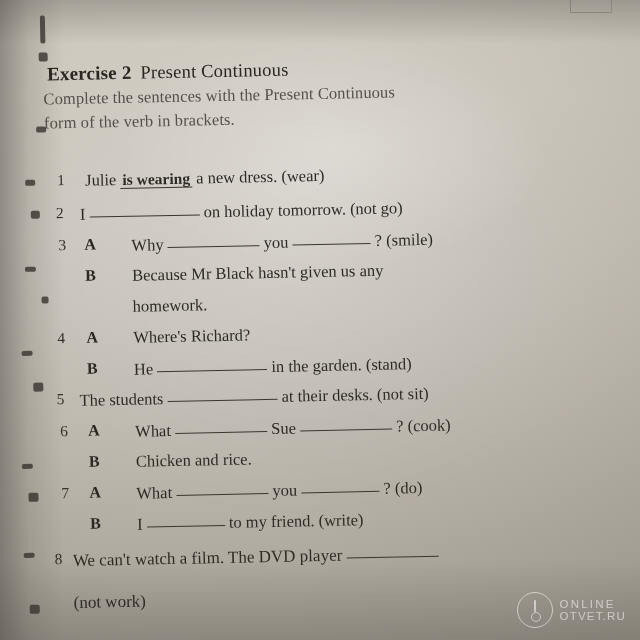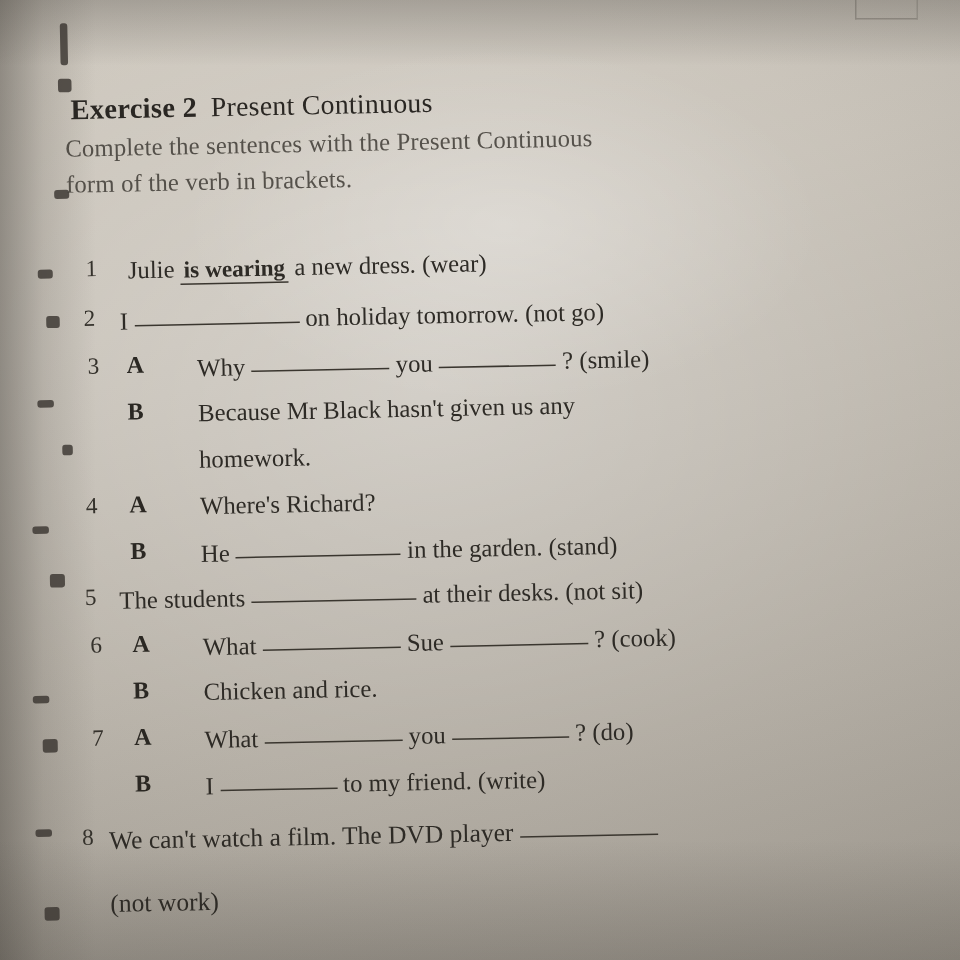--- a/index.html
+++ b/index.html
@@ -300,14 +300,21 @@
     <div class="row" style="left:68px; top:545px; font-size:17px;">
       <span>We can't watch a film. The DVD player</span>
       <span class="gap g-lg"></span>
     </div>
     <div class="row" style="left:68px; top:588px; font-size:17px;">
       <span>(not work)</span>
     </div>
 
   </div>
 
+  <div id="watermark">
+    <div class="wm-circle"></div>
+    <div class="wm-text">
+      <span class="wm-top">ONLINE</span>
+      <span class="wm-bot">OTVET.RU</span>
+    </div>
+  </div>
 
 </div>
 
 </body></html>

